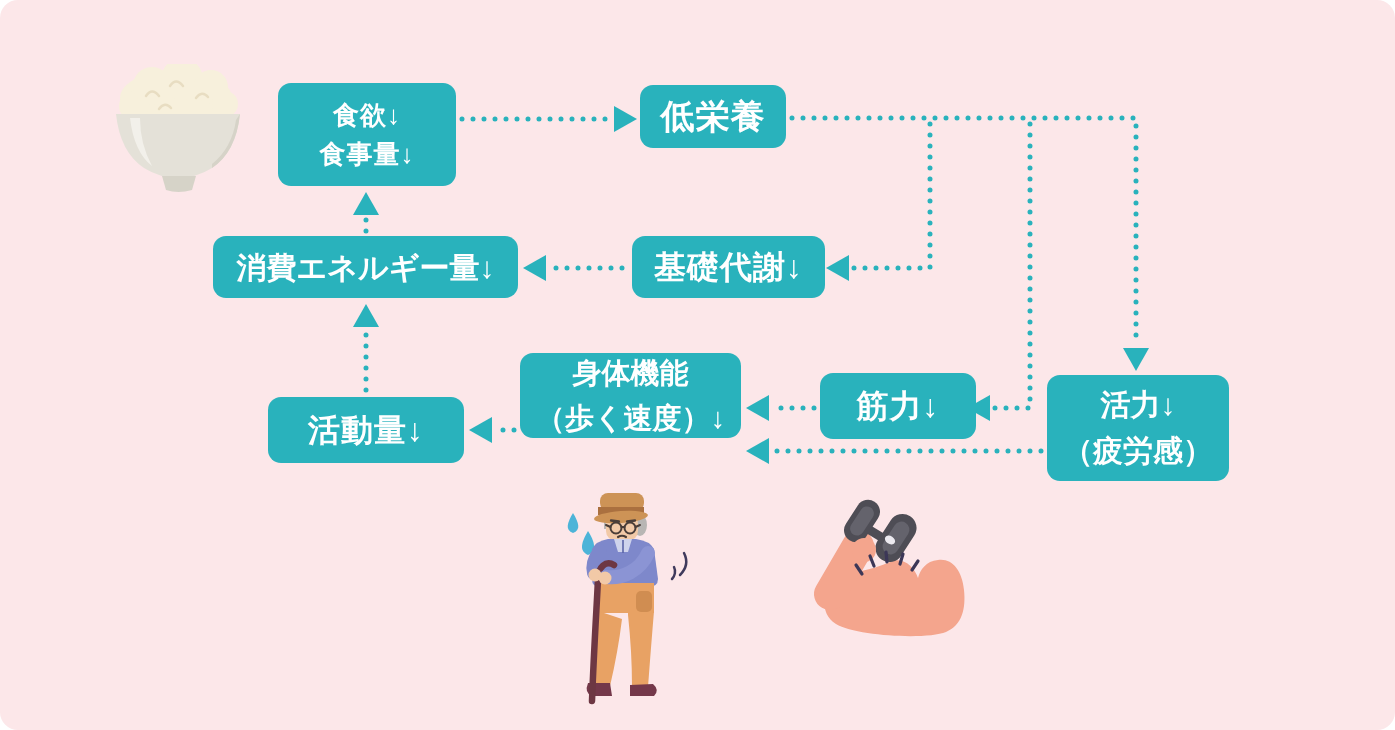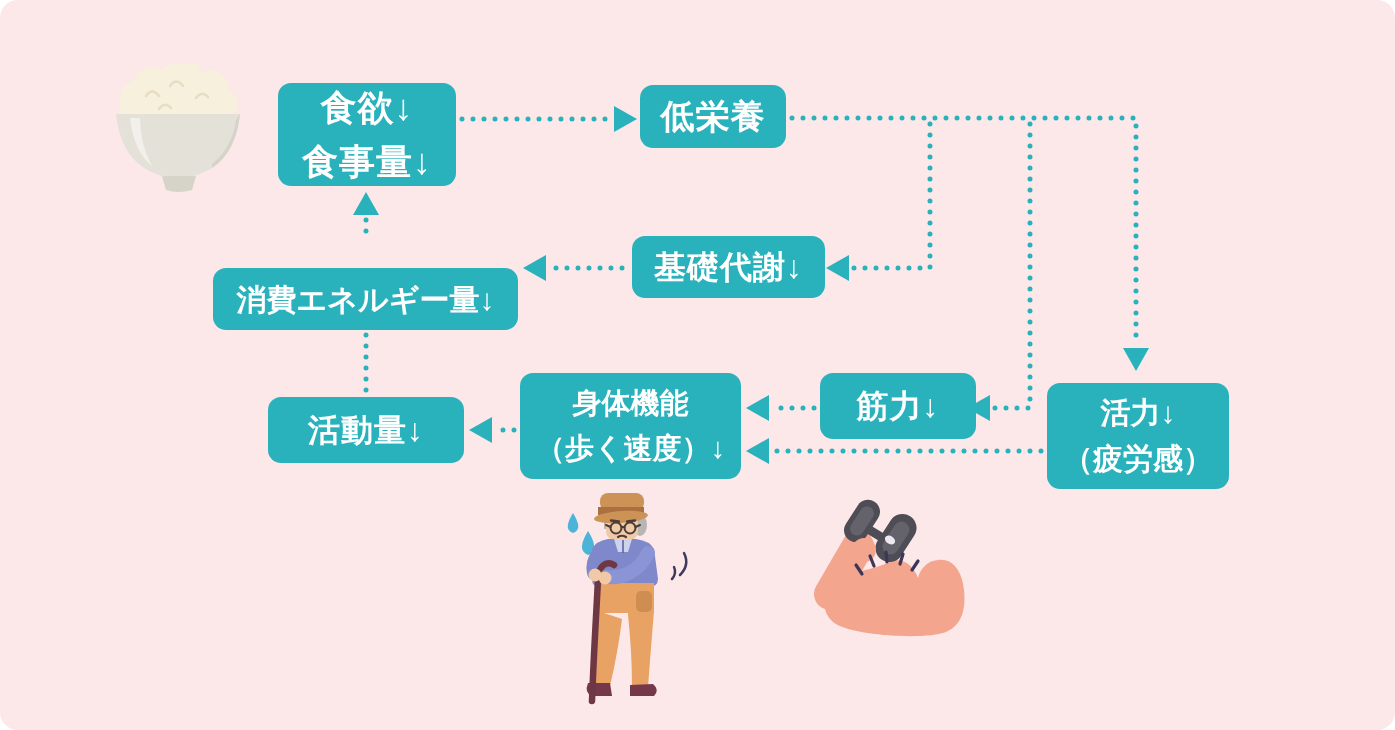--- a/index.html
+++ b/index.html
@@ -16,27 +16,27 @@
   }
   .edge-layer{position:absolute;left:0;top:0;width:1395px;height:730px;pointer-events:none;}
   .edge-dots{fill:none;stroke:var(--accent);stroke-width:5;stroke-dasharray:0 11;stroke-linecap:round;}
   .edge-tip{fill:var(--accent);stroke:none;}
   .node{
     position:absolute;display:flex;align-items:center;justify-content:center;
     background:var(--accent);color:var(--text);
     font-weight:800;text-align:center;white-space:pre-line;
     border-radius:13px;letter-spacing:1px;line-height:1.5;
   }
-  .n-appetite {left:278px;top:83px;width:178px;height:103px;font-size:36px;}
+  .n-appetite {left:278px;top:83px;width:178px;height:103px;font-size:26px;}
   .n-malnutrition{left:640px;top:85px;width:146px;height:63px;font-size:34px;}
-  .n-energy  {left:213px;top:236px;width:305px;height:62px;font-size:30px;letter-spacing:0;margin-top:32px;}
+  .n-energy  {left:213px;top:236px;width:305px;height:62px;font-size:30px;letter-spacing:0;}
   .n-basal   {left:632px;top:236px;width:193px;height:62px;font-size:32px;}
-  .n-physical{left:520px;top:373px;width:221px;height:106px;font-size:29px;line-height:1.55;letter-spacing:0;}
+  .n-physical{left:520px;top:353px;width:221px;height:85px;font-size:29px;line-height:1.55;letter-spacing:0;}
   .n-muscle  {left:820px;top:373px;width:156px;height:66px;font-size:32px;}
-  .n-vitality{left:1047px;top:375px;width:182px;height:106px;font-size:30px;line-height:1.55;letter-spacing:0;margin-top:8px;}
+  .n-vitality{left:1047px;top:375px;width:182px;height:106px;font-size:30px;line-height:1.55;letter-spacing:0;}
   .n-activity{left:268px;top:397px;width:196px;height:66px;font-size:32px;justify-content:center;}
   .illus{position:absolute;}
   .i-rice{left:112px;top:64px;}
   .i-man{left:548px;top:487px;}
   .i-arm{left:806px;top:494px;}
 </style>
 </head>
 <body>
 
 <div class="canvas">

